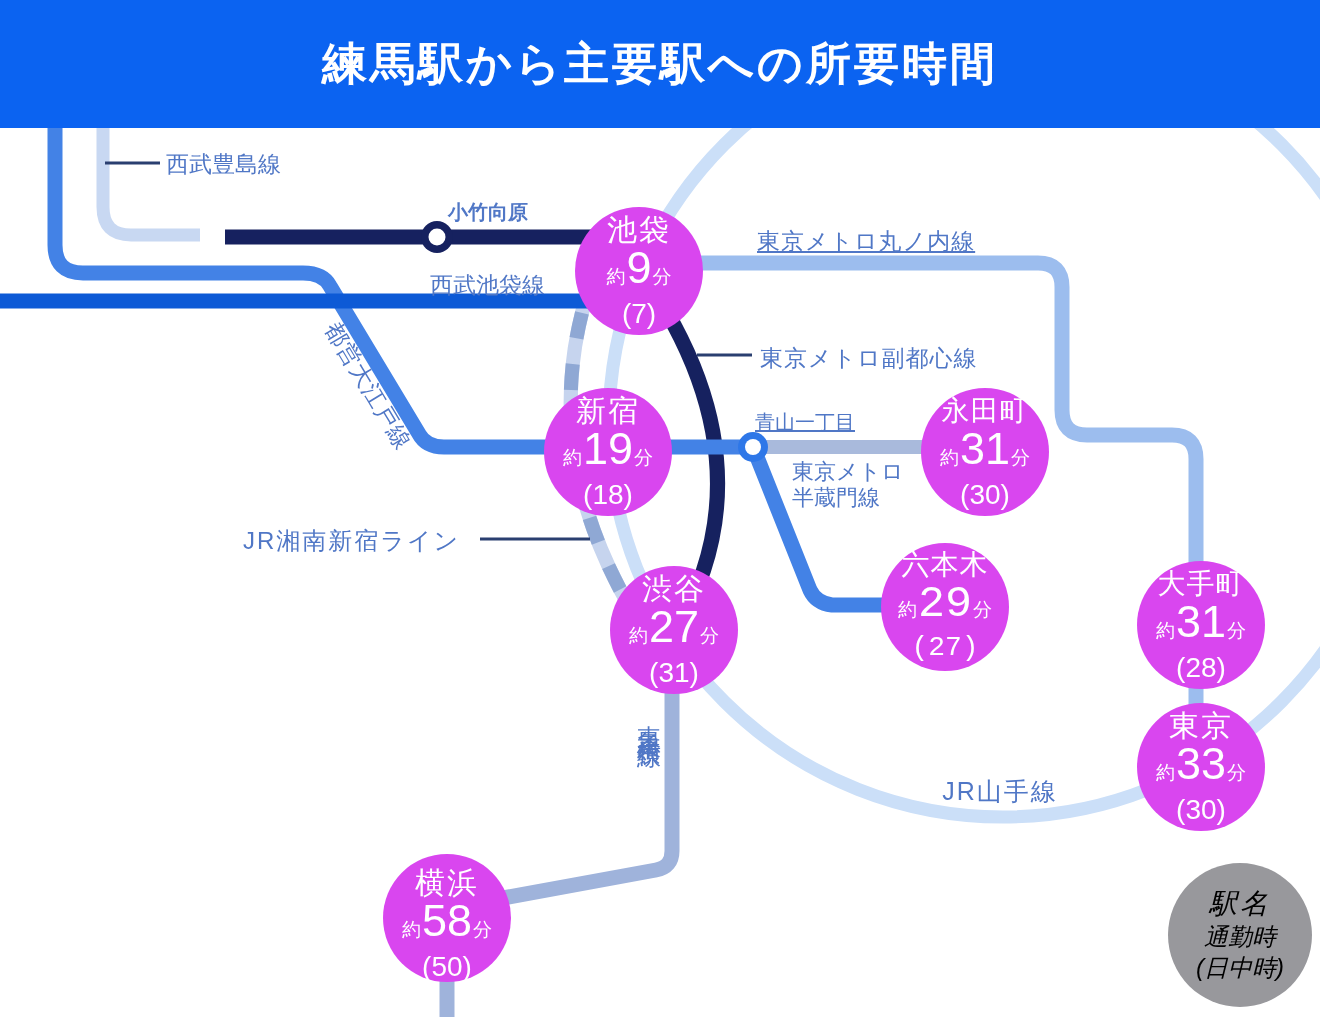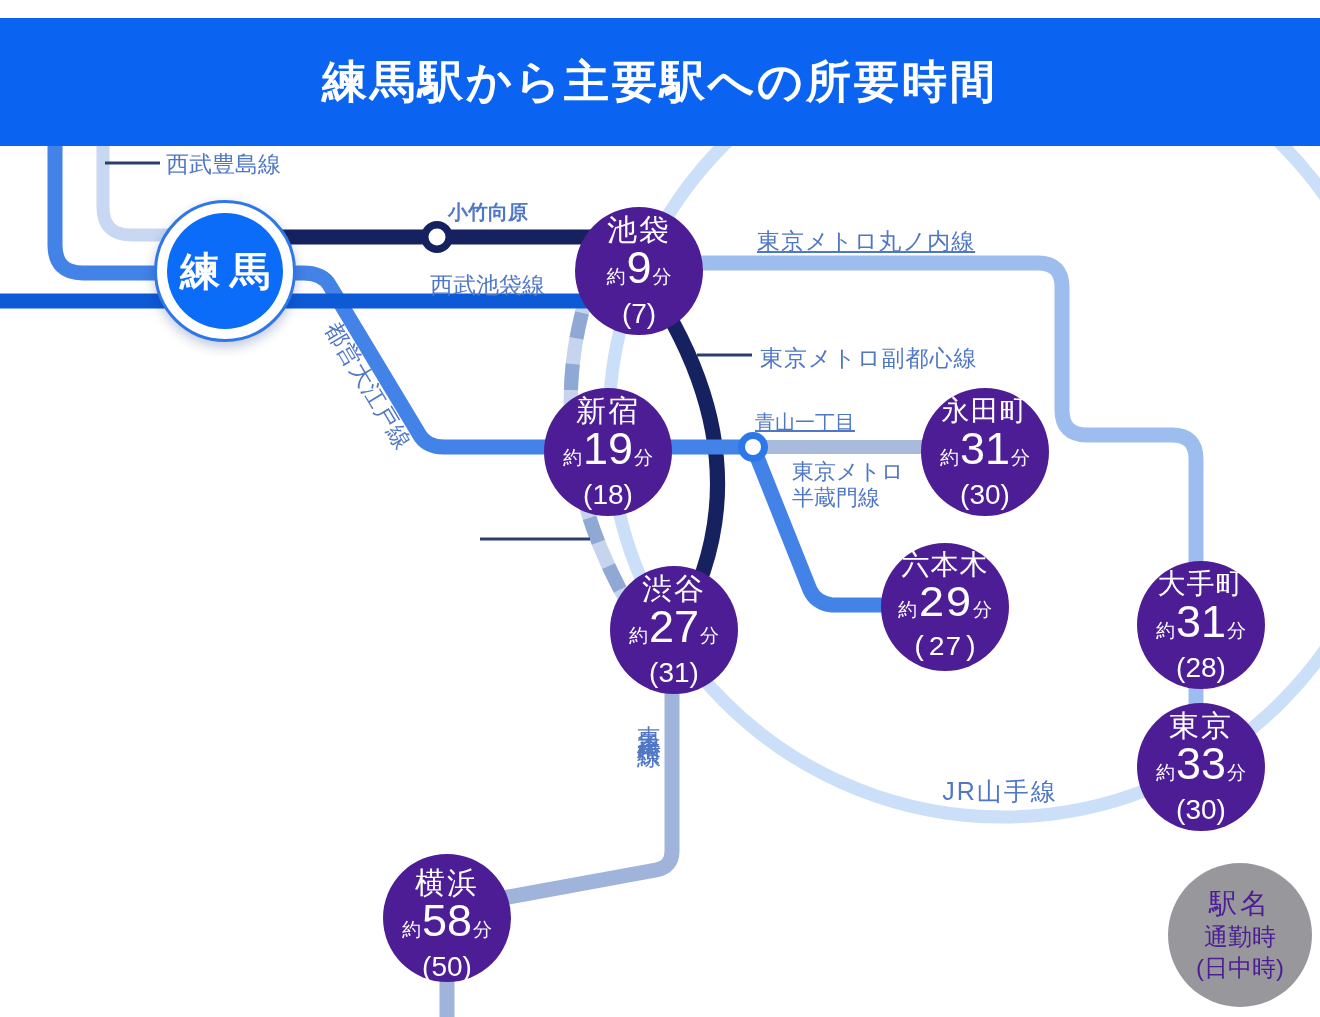--- a/index.html
+++ b/index.html
@@ -5,48 +5,48 @@
   * { margin:0; padding:0; box-sizing:border-box; }
   html,body { width:1320px; height:1017px; }
   body { font-family:"Liberation Sans","DejaVu Sans",sans-serif; background:#ffffff; overflow:hidden; }
   #stage { position:relative; width:1320px; height:1017px; background:#ffffff; overflow:hidden; }
   #rails { position:absolute; left:0; top:0; z-index:1; }
 
   .lbl { position:absolute; color:#5077C6; font-weight:500; white-space:nowrap; z-index:3; }
 
   
   .station { position:absolute; width:128px; height:128px; border-radius:50%;
-             background:#4c1d95; color:#fff; display:flex; flex-direction:column;
+             background:#d946ef; color:#fff; display:flex; flex-direction:column;
              align-items:center; justify-content:center; text-align:center; z-index:4; }
   .station .name { font-size:30px; line-height:32px; letter-spacing:2px; font-weight:500; }
   .station .name.small { font-size:28px; letter-spacing:1px; }
   .station .mins { display:flex; align-items:baseline; line-height:44px; }
   .station .approx, .station .unit { font-size:19px; }
   .station .num { font-size:45px; font-weight:500; padding:0 1px; }
   .station .day { font-size:28px; line-height:30px; }
 
   
   #nerima { position:absolute; left:154px; top:200px; width:142px; height:142px;
             border-radius:50%; background:#ffffff; border:3px solid #2E77E8;
             display:flex; align-items:center; justify-content:center;
             box-shadow:0 5px 12px rgba(10,40,120,.25); z-index:5; }
   #nerima .core { width:116px; height:116px; border-radius:50%; background:#0A6CF8;
             display:flex; align-items:center; justify-content:center; }
   #nerima .core span { color:#fff; font-size:40px; font-weight:bold; letter-spacing:10px; padding-left:10px; }
 
   
   #legend { position:absolute; left:1168px; top:863px; width:144px; height:144px;
-            border-radius:50%; background:#98989C; color:#4c1d95; display:flex;
-            flex-direction:column; align-items:center; justify-content:center; text-align:center; z-index:4; }
+            border-radius:50%; background:#98989C; color:#000000; display:flex;
+            flex-direction:column; align-items:center; justify-content:center; text-align:center; z-index:4;font-style:italic; }
   #legend .l1 { font-size:28px; line-height:34px; letter-spacing:3px; }
   #legend .l2 { font-size:24px; line-height:32px; }
   #legend .l3 { font-size:24px; line-height:30px; }
 
   
-  #titlebar { position:absolute; left:0; top:18px; width:1320px; height:128px; background:#0B63F1;
+  #titlebar { position:absolute; left:0; top:0; width:1320px; height:128px; background:#0B63F1;
               display:flex; align-items:center; justify-content:center; z-index:10; }
   #titlebar h1 { color:#fff; font-size:45px; font-weight:bold; letter-spacing:3px; }
 
   .v-lbl { writing-mode:vertical-rl; letter-spacing:5px; }
 </style>
 </head>
 <body>
 
 <div id="stage">
 
@@ -86,28 +86,24 @@
 
   <div class="lbl" style="left:166px; top:149px; font-size:23px;">西武豊島線</div>
   <div class="lbl" style="left:488px; top:199px; font-size:20px; transform:translateX(-50%);font-weight:bold;">小竹向原</div>
   <div class="lbl" style="left:430px; top:270px; font-size:23px;">西武池袋線</div>
   <div class="lbl" style="left:368px; top:386px; font-size:23px; letter-spacing:1px; transform:translate(-50%,-50%) rotate(59deg);">都営大江戸線</div>
   <div class="lbl" style="left:757px; top:226px; font-size:23px; letter-spacing:1px;text-decoration:underline;">東京メトロ丸ノ内線</div>
   <div class="lbl" style="left:760px; top:343px; font-size:23px; letter-spacing:1px;">東京メトロ副都心線</div>
   <div class="lbl" style="left:805px; top:409px; font-size:20px; transform:translateX(-50%);text-decoration:underline;">青山一丁目</div>
   <div class="lbl" style="left:792px; top:459px; font-size:22px; line-height:26px;">東京メトロ</div>
   <div class="lbl" style="left:792px; top:485px; font-size:22px; line-height:26px;">半蔵門線</div>
+  <div class="lbl" style="left:243px; top:525px; font-size:24px; letter-spacing:2px;">JR湘南新宿ライン</div>
   <div class="lbl v-lbl" style="left:633px; top:706px; font-size:24px;">東急東横線</div>
   <div class="lbl" style="left:1000px; top:775px; font-size:25px; letter-spacing:2px; transform:translateX(-50%);">JR山手線</div>
 
-  <div id="nerima">
-    <div class="core">
-      <span>練馬</span>
-    </div>
-  </div>
 
   <div class="station" style="left:575px; top:207px;">
     <div class="name">池袋</div>
     <div class="mins">
         <span class="approx">約</span>
         <span class="num">9</span>
         <span class="unit">分</span>
       </div>
     <div class="day">(7)</div>
   </div>

